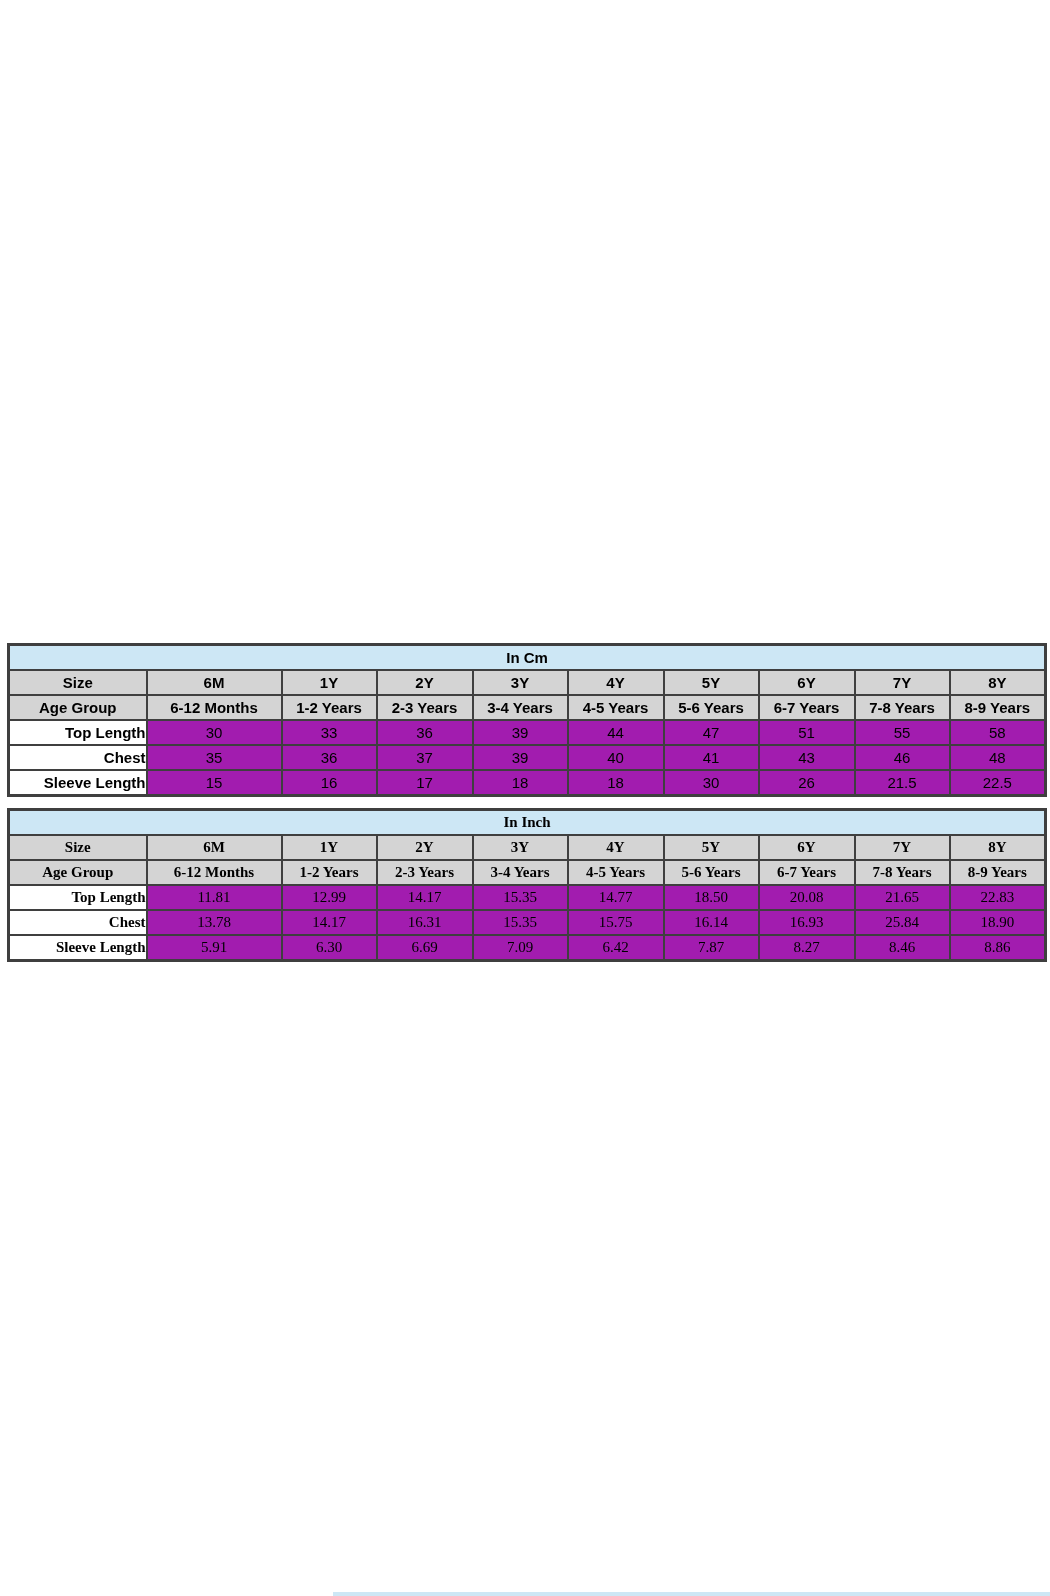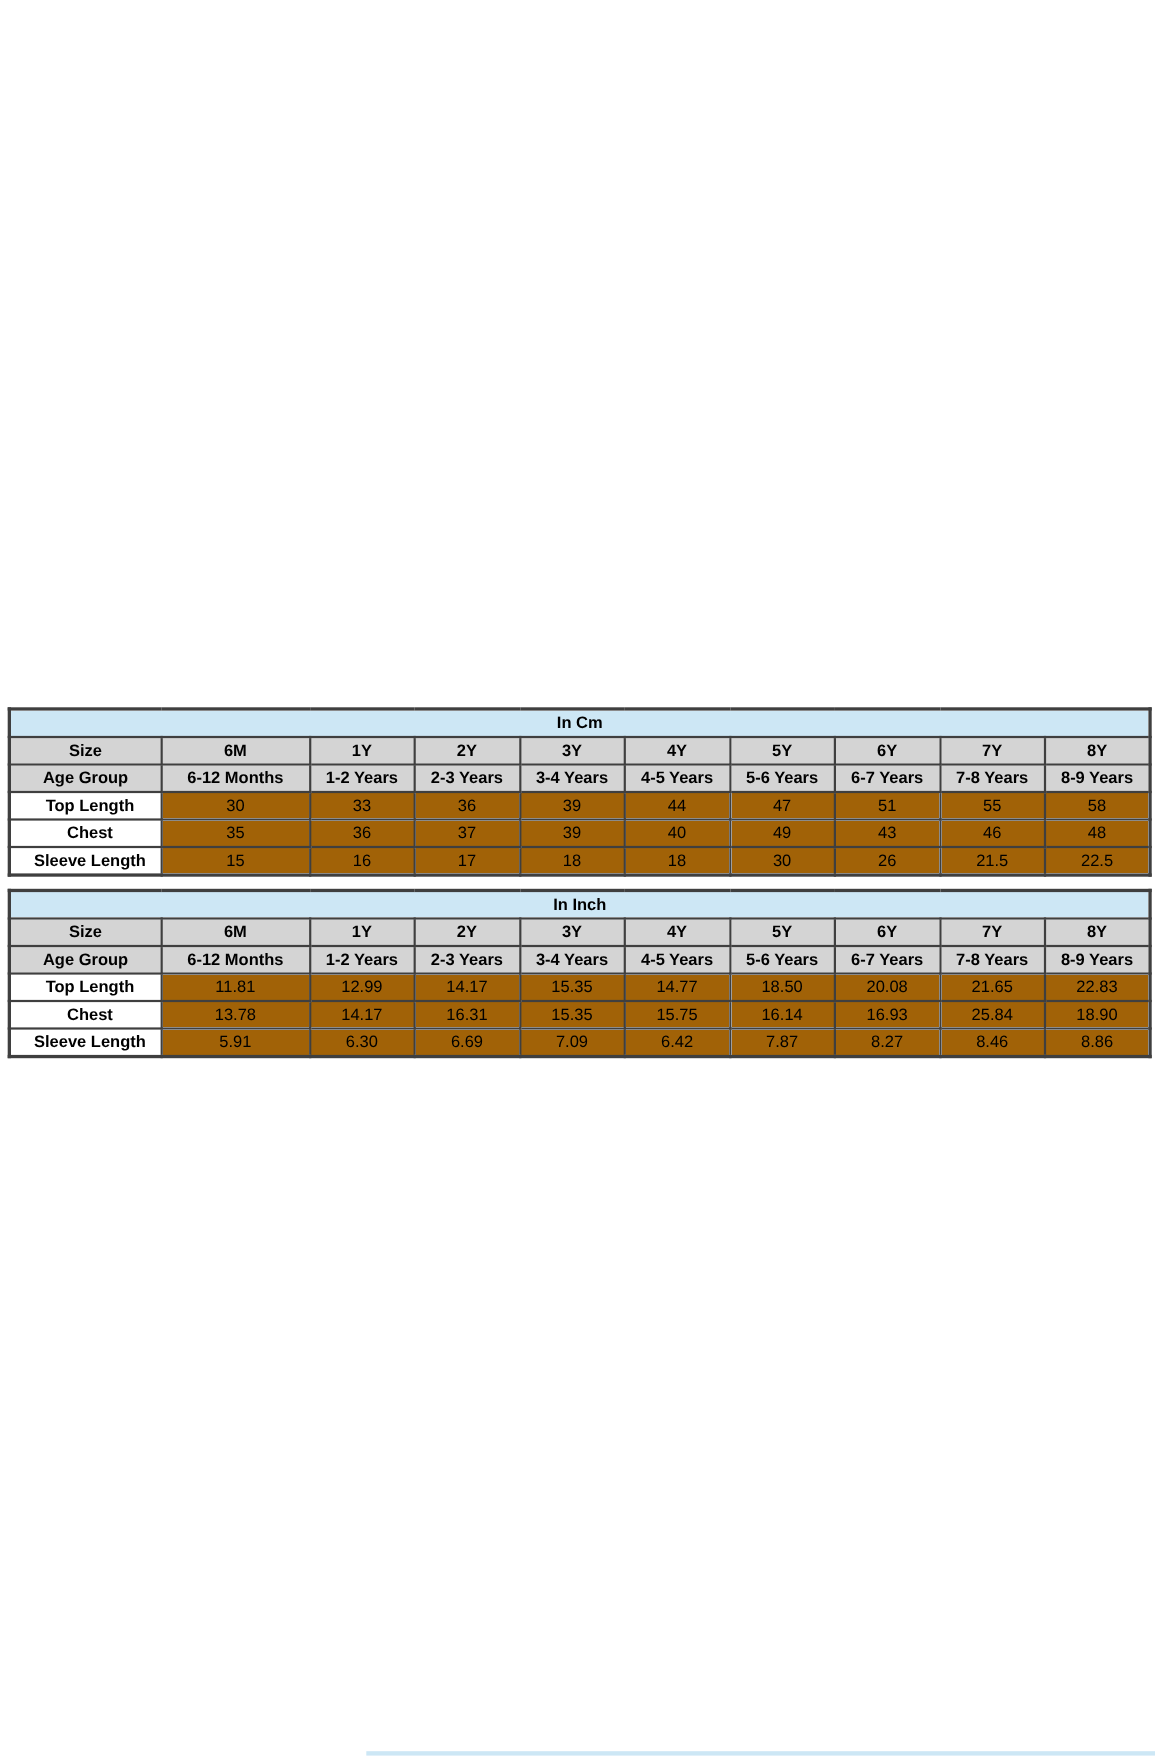--- a/index.html
+++ b/index.html
@@ -17,49 +17,49 @@
   }
   .size-table {
     position: absolute;
     left: 7px;
     width: 1037px;
     border-collapse: collapse;
     table-layout: fixed;
     border: 3px solid var(--border, #3f3f3f);
   }
   .table-0 { top: 643px; }
-  .table-1 { top: 808px; }
+  .table-1 { top: 808px; font-family: Liberation Serif, serif; }
   .size-table td, .size-table th {
     border: 2px solid var(--border, #3f3f3f);
     height: 23px;
     padding: 0;
     font-size: 15px;
     line-height: 1;
     text-align: center;
     vertical-align: middle;
     overflow: hidden;
     white-space: nowrap;
   }
   .size-table .title-cell {
     background: var(--title-band, #cde7f5);
     font-weight: bold;
   }
   .size-table .header-cell {
     background: var(--header-band, #d4d4d4);
     font-weight: bold;
   }
   .size-table .label-cell {
-    text-align: center;
+    text-align: right;
     padding-left: 8px;
     font-weight: bold;
     background: #ffffff;
   }
   .size-table .value-cell {
     font-weight: normal;
-    background: #a16207;
+    background: #a21caf;
   }
   .bottom-strip {
     position: absolute;
     left: 333px;
     right: 0;
     bottom: 0;
     height: 4px;
     background: var(--title-band, #cde7f5);
   }
 </style>
@@ -119,21 +119,21 @@
         <td class="value-cell">55</td>
         <td class="value-cell">58</td>
       </tr>
       <tr>
         <th class="label-cell">Chest</th>
         <td class="value-cell">35</td>
         <td class="value-cell">36</td>
         <td class="value-cell">37</td>
         <td class="value-cell">39</td>
         <td class="value-cell">40</td>
-        <td class="value-cell">49</td>
+        <td class="value-cell">41</td>
         <td class="value-cell">43</td>
         <td class="value-cell">46</td>
         <td class="value-cell">48</td>
       </tr>
       <tr>
         <th class="label-cell">Sleeve Length</th>
         <td class="value-cell">15</td>
         <td class="value-cell">16</td>
         <td class="value-cell">17</td>
         <td class="value-cell">18</td>

